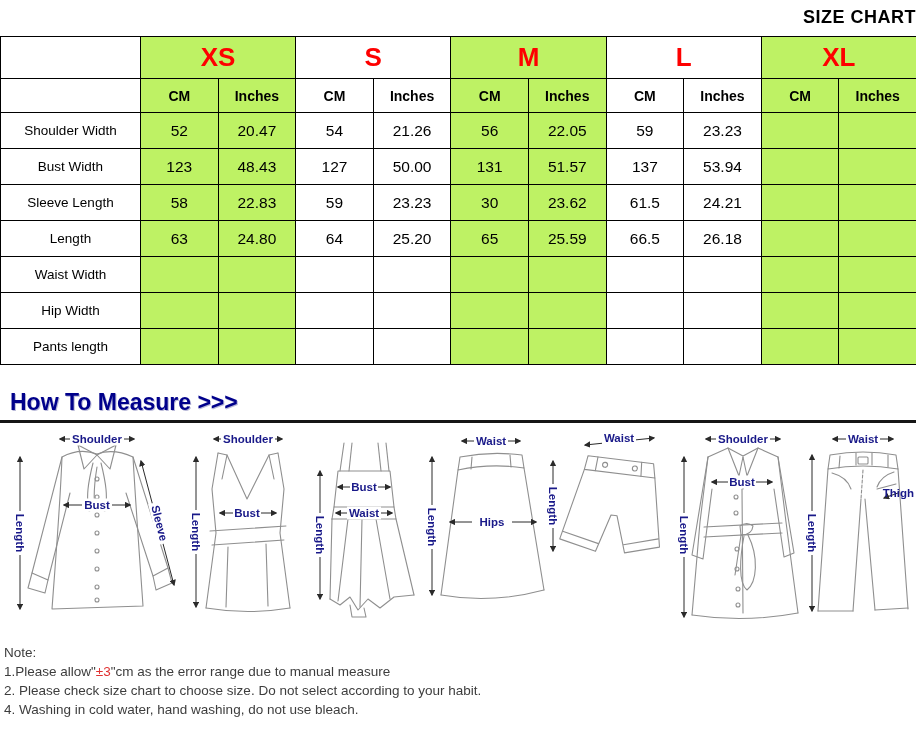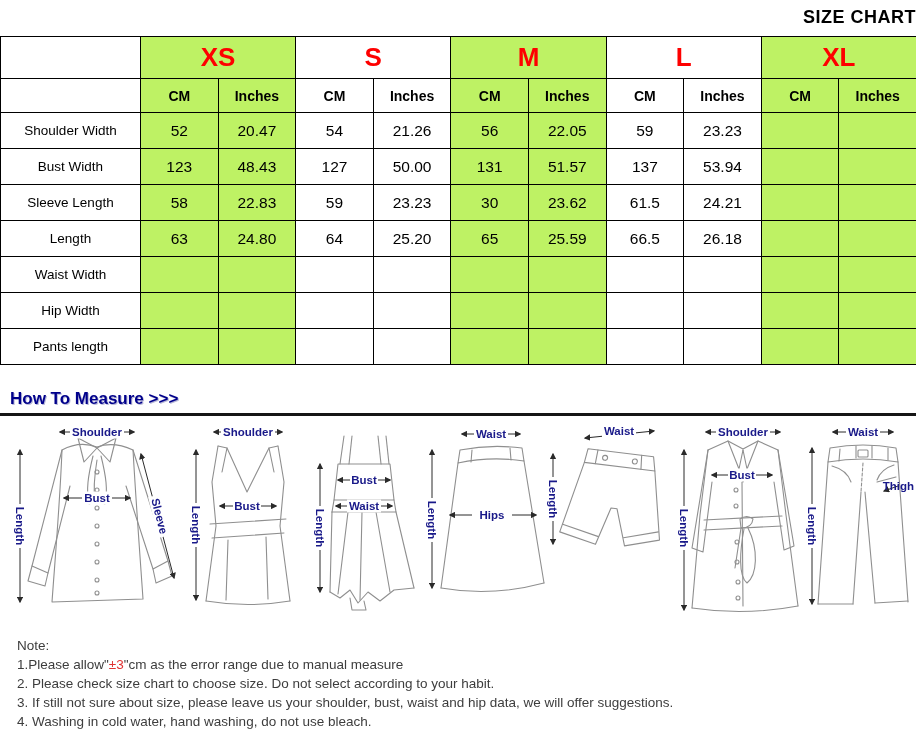--- a/index.html
+++ b/index.html
@@ -24,29 +24,29 @@
   td.size-cell { height:42px; font-size:26px; font-weight:bold; color:#fe0000; }
   td.unit-cell { height:34px; font-size:14px; font-weight:bold; }
   td.lbl-cell  { height:36px; font-size:13.5px; }
   td.val-cell  { height:36px; font-size:15.5px; }
   .gray { background:#bef264; }
 
   .measure-head-wrap {
     margin-top:24px; border-bottom:3px solid #161616; padding:0 0 4px 10px;
   }
   .measure-head {
-    color:#00008b; font-weight:bold; font-size:17px;
+    color:#00008b; font-weight:bold; font-size:23px;
     text-shadow:1px 1px 0 #b9b9d8;
   }
   .figures-wrap { width:792px; height:202px; margin-top:4px; }
   svg text.mlabel {
     font-family:"Liberation Sans", sans-serif;
     font-size:11.5px; font-weight:bold; fill:#191989;
   }
-  .notes { margin-top:14px; padding-left:17px; font-size:13.5px;
+  .notes { margin-top:14px; padding-left:4px; font-size:13.5px;
            color:#3d3d3d; line-height:19px; }
   .red { color:#e03131; }
 </style>
 </head>
 <body>
 
 <div class="page-title">SIZE CHART</div>
 
 <table class="size-table">
   <colgroup>
@@ -394,15 +394,14 @@
       <text class="mlabel" x="812" y="110.5" text-anchor="middle">Length</text>
         </g>
   </g>
 </svg>
 </div>
 
 <div class="notes">
   <div>Note:</div>
   <div><span>1.Please allow"</span><span class="red">±3</span><span>"cm as the error range due to manual measure</span></div>
   <div>2. Please check size chart to choose size. Do not select according to your habit.</div>
-  <div>3. If still not sure about size, please leave us your shoulder, bust, waist and hip data, we will offer suggestions.</div>
   <div>4. Washing in cold water, hand washing, do not use bleach.</div>
 </div>
 
 </body></html>

